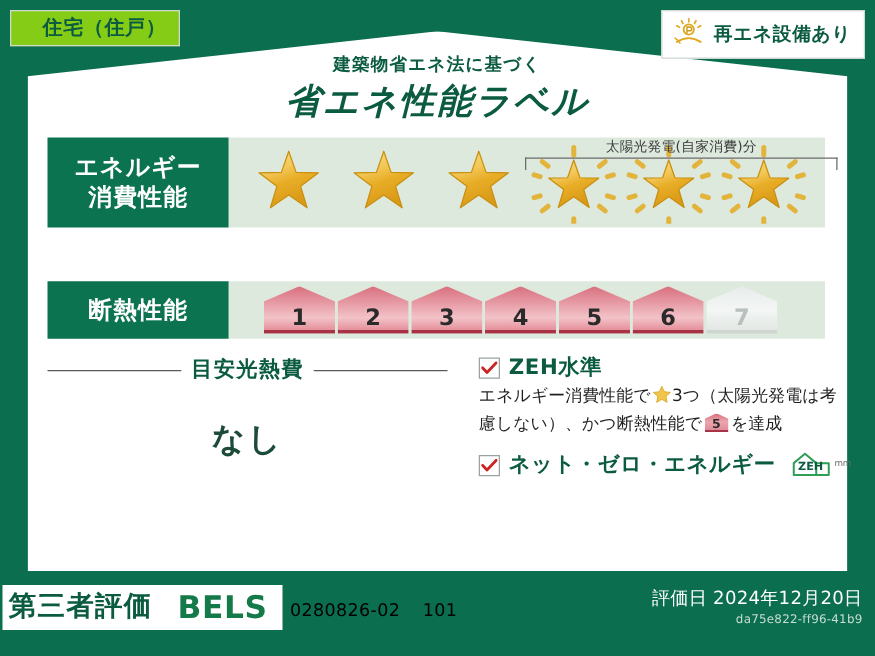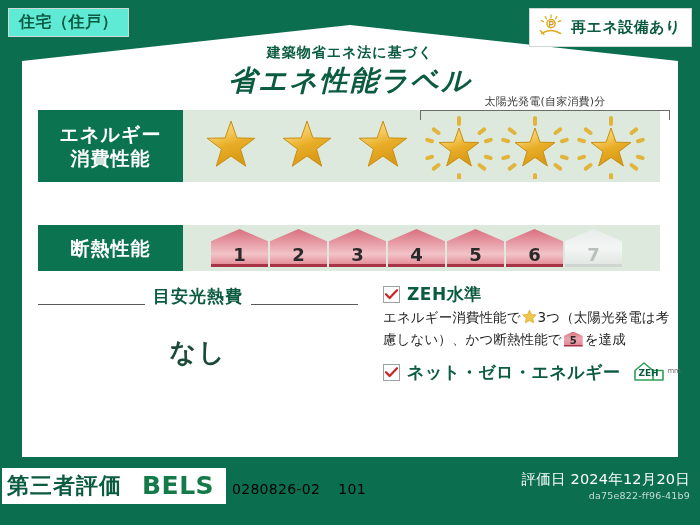--- a/index.html
+++ b/index.html
@@ -32,23 +32,23 @@
     height: 432px;
     background: #ffffff;
     clip-path: polygon(50% 0%, 100% 36px, 100% 100%, 0% 100%, 0% 36px);
   }
 
   
   .corner-tag {
     position: absolute;
     left: 8px;
     top: 8px;
-    background: #5eead4;
+    background: #84cc16;
     border: 1px solid #cfd8d4;
-    padding: 5px 10px 6px 10px;
+    padding: 5px 10px 6px 25px;
     font-size: 16px;
     font-weight: bold;
     color: #0b5b40;
     letter-spacing: 0.5px;
     line-height: 1;
     z-index: 6;
   }
 
   
   .renew-badge {
@@ -148,21 +148,21 @@
     height: 72px;
     display: flex;
     align-items: center;
     justify-content: center;
   }
 
   
   .solar-annot {
     position: absolute;
     left: 420px;
-    top: 96px;
+    top: 112px;
     width: 250px;
     z-index: 6;
     pointer-events: none;
   }
   .solar-annot .sa-text {
     font-size: 11px;
     color: #3a3a3a;
     text-align: center;
     line-height: 1.1;
     letter-spacing: 0.2px;
@@ -222,21 +222,21 @@
   
   .cost-block {
     position: absolute;
     left: 38px;
     top: 288px;
     width: 320px;
     z-index: 5;
   }
   .cost-head {
     display: flex;
-    align-items: flex-end;
+    align-items: center;
     gap: 8px;
   }
   .cost-head .ch-line {
     flex: 1;
     height: 1px;
     background: #5a5a5a;
   }
   .cost-head .ch-text {
     font-size: 17px;
     font-weight: bold;

